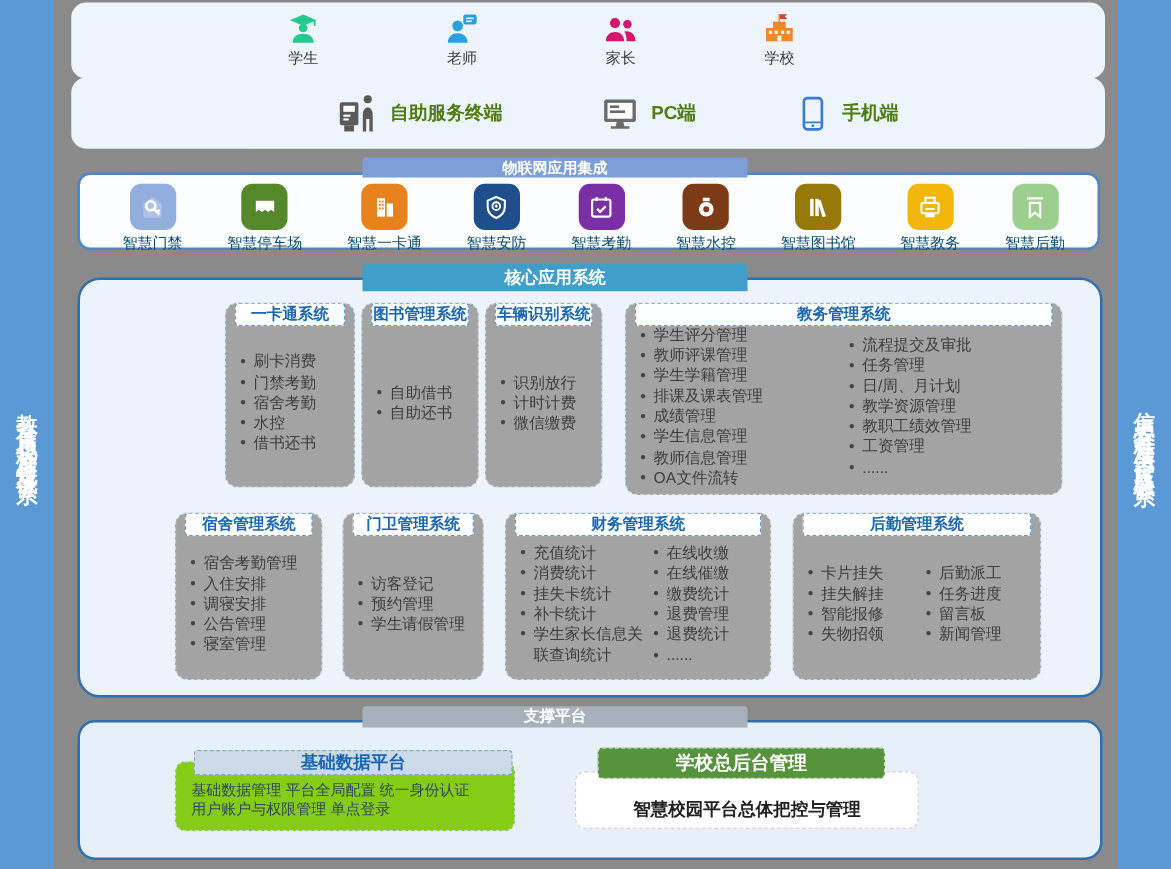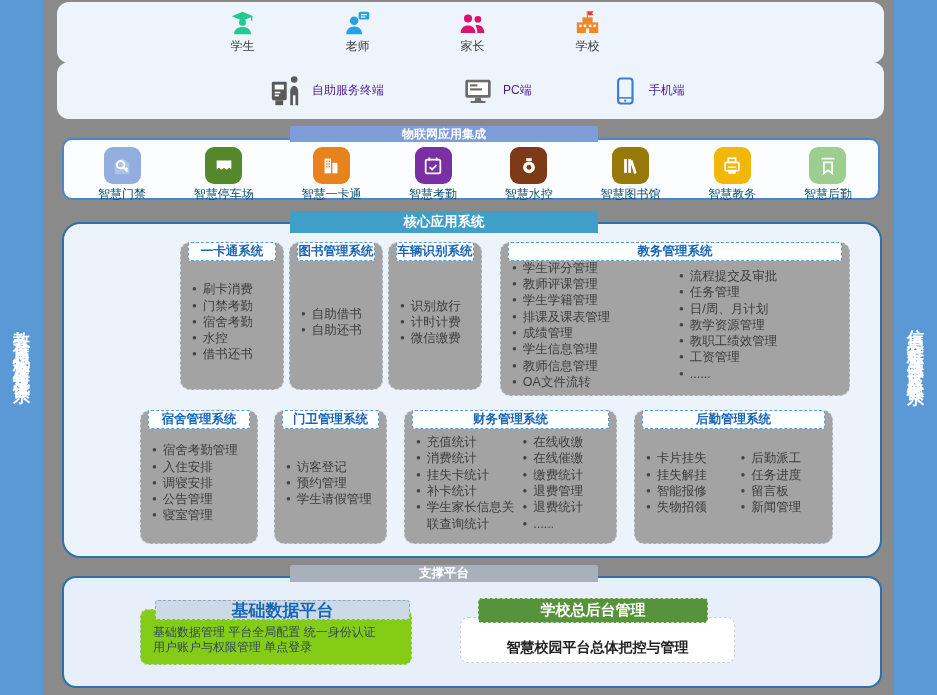--- a/index.html
+++ b/index.html
@@ -11,27 +11,27 @@
   
   .sidebar{position:absolute;top:0;width:43px;height:695px;display:flex;align-items:center;justify-content:center;}
   .sidebar.left{left:0;}
   .sidebar.right{right:0;}
   .sidebar span{
     writing-mode:vertical-rl;text-orientation:upright;
     color:#ffffff;font-size:17px;letter-spacing:5px;font-weight:bold;
   }
   
   .panel{position:absolute;left:57px;width:827px;background:#eef4fb;border-radius:12px;}
-  #users-panel{top:2px;height:61px;display:flex;align-items:center;padding-left:128px;gap:0;box-sizing:border-box;}
+  #users-panel{top:2px;height:61px;display:flex;align-items:center;padding-left:128px;gap:12px;box-sizing:border-box;}
   .user-item{width:115px;display:flex;flex-direction:column;align-items:center;justify-content:center;}
   .user-item svg{display:block;}
   .user-label{font-size:12px;color:#3a3a3a;margin-top:1px;}
   #terminals-panel{top:62px;height:57px;display:flex;align-items:center;padding-left:212px;gap:78px;box-sizing:border-box;}
   .terminal-item{display:flex;align-items:center;gap:9px;}
-  .terminal-label{font-size:12px;font-weight:400;color:#4c1d95;}
+  .terminal-label{font-size:15px;font-weight:700;color:#4d7c0f;}
   
   .banner{position:absolute;left:290px;width:308px;display:flex;align-items:center;justify-content:center;color:#fff;font-weight:bold;z-index:5;}
   #iot-banner{top:126px;height:16px;font-size:12px;border-radius:3px 3px 0 0;}
   #iot-panel{position:absolute;left:62px;top:138px;width:818px;height:62px;background:#fbfdfe;border:2px solid #4a86c8;border-radius:10px;box-sizing:border-box;display:flex;justify-content:space-between;align-items:flex-start;padding:7px 26px 0 34px;z-index:1;}
   .iot-tile{display:flex;flex-direction:column;align-items:center;}
   .tile-sq{width:37px;height:37px;border-radius:9px;display:flex;align-items:center;justify-content:center;}
   .iot-label{font-size:12px;color:#0c4a6e;margin-top:2px;white-space:nowrap;}
   
   #core-banner{top:211px;height:22px;font-size:13.5px;border-radius:4px 4px 0 0;}
   #core-panel{position:absolute;left:62px;top:222px;width:820px;height:336px;background:#ecf3fa;border:2px solid #2f6fae;border-radius:18px;box-sizing:border-box;}
@@ -53,21 +53,21 @@
   #box-finance{left:340px;top:186px;width:211px;height:132px;}
   #box-logistics{left:570px;top:186px;width:197px;height:132px;}
   #box-academic .col1{width:168px;} #box-academic .col2{width:170px;}
   #box-finance .col1{width:106px;} #box-finance .col2{width:92px;}
   #box-logistics .col1{width:96px;} #box-logistics .col2{width:92px;}
   
   #support-banner{top:565px;height:17px;font-size:12.5px;border-radius:3px 3px 0 0;}
   #support-panel{position:absolute;left:62px;top:576px;width:820px;height:112px;background:#e7f0fa;border:2px solid #2f6fae;border-radius:14px;box-sizing:border-box;}
   #base-box{position:absolute;left:140px;top:609px;width:270px;height:54px;background:#84cc16;border:1px dashed #c9d6e3;border-radius:8px;z-index:2;}
   #base-chip{position:absolute;left:155px;top:600px;width:253px;height:18px;background:#ccd9e6;border:1px dashed #8aa5c0;border-radius:3px;
-             color:#1a66b4;font-weight:bold;font-size:17px;display:flex;align-items:center;justify-content:center;z-index:3;}
+             color:#1a66b4;font-weight:bold;font-size:14px;display:flex;align-items:center;justify-content:center;z-index:3;}
   .base-line{font-size:12px;color:#33475c;padding-left:12px;line-height:15px;}
   #base-text{padding-top:15px;}
   #admin-banner{position:absolute;left:478px;top:598px;width:228px;height:23px;background:#57923d;border:1px dashed #c6dcb4;border-radius:4px;
                 color:#fff;font-weight:bold;font-size:15px;display:flex;align-items:center;justify-content:center;z-index:3;}
   #admin-box{position:absolute;left:460px;top:617px;width:275px;height:46px;background:#fff;border:1px dashed #cfcfcf;border-radius:8px;z-index:2;
              display:flex;align-items:center;justify-content:center;padding-top:16px;box-sizing:border-box;}
   #admin-text{font-size:14px;font-weight:bold;color:#222;}
 </style>
 </head>
 <body>
@@ -186,20 +186,30 @@
           <rect x="9.3" y="6" width="1.6" height="1.6" fill="#e8821d"></rect>
           <rect x="6.7" y="9" width="1.6" height="1.6" fill="#e8821d"></rect>
           <rect x="9.3" y="9" width="1.6" height="1.6" fill="#e8821d"></rect>
           <rect x="6.7" y="12" width="1.6" height="1.6" fill="#e8821d"></rect>
           <rect x="9.3" y="12" width="1.6" height="1.6" fill="#e8821d"></rect>
         </svg>
     </div>
     <span class="iot-label">智慧一卡通</span>
   </div>
   <div class="iot-tile">
+    <div class="tile-sq" style="background: rgb(31, 78, 140);">
+      <svg width="22" height="22" viewBox="0 0 24 24" fill="none" stroke="#fff">
+          <path d="M12 2.8 19.5 6v5.2c0 5-3 8.2-7.5 10-4.5-1.8-7.5-5-7.5-10V6z" stroke-width="1.8"></path>
+          <circle cx="12" cy="10.8" r="3.4" stroke-width="1.6"></circle>
+          <path d="M10.6 10.8h2.8M12 9.4v2.8" stroke-width="1.2"></path>
+        </svg>
+    </div>
+    <span class="iot-label">智慧安防</span>
+  </div>
+  <div class="iot-tile">
     <div class="tile-sq" style="background: rgb(123, 47, 165);">
       <svg width="22" height="22" viewBox="0 0 24 24" fill="none" stroke="#fff">
           <rect x="4" y="5" width="16" height="15" rx="1.8" stroke-width="1.9"></rect>
           <path d="M8 2.8v3.6M16 2.8v3.6" stroke-width="1.9"></path>
           <path d="M8.4 13.2l2.6 2.6 4.8-4.8" stroke-width="2"></path>
         </svg>
     </div>
     <span class="iot-label">智慧考勤</span>
   </div>
   <div class="iot-tile">

